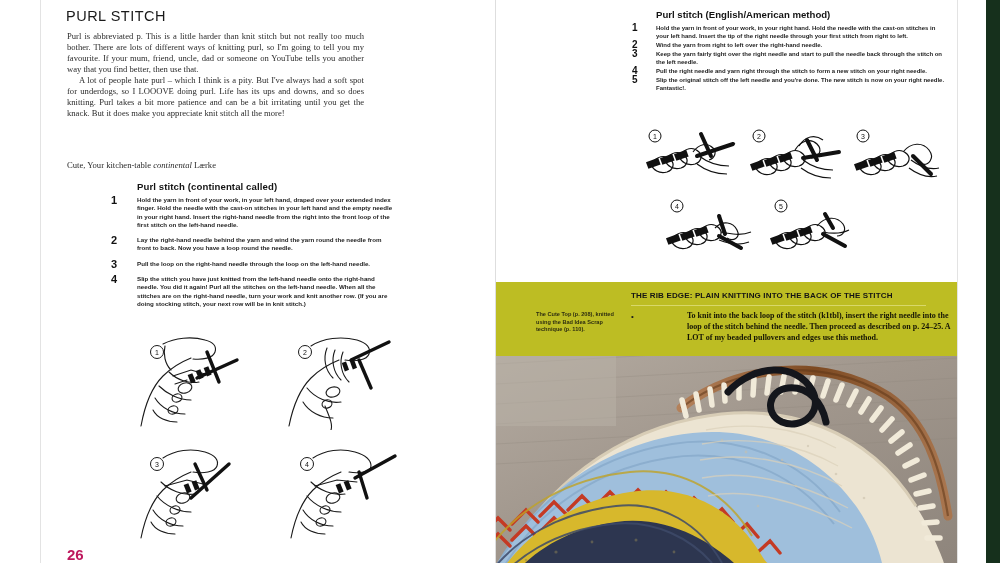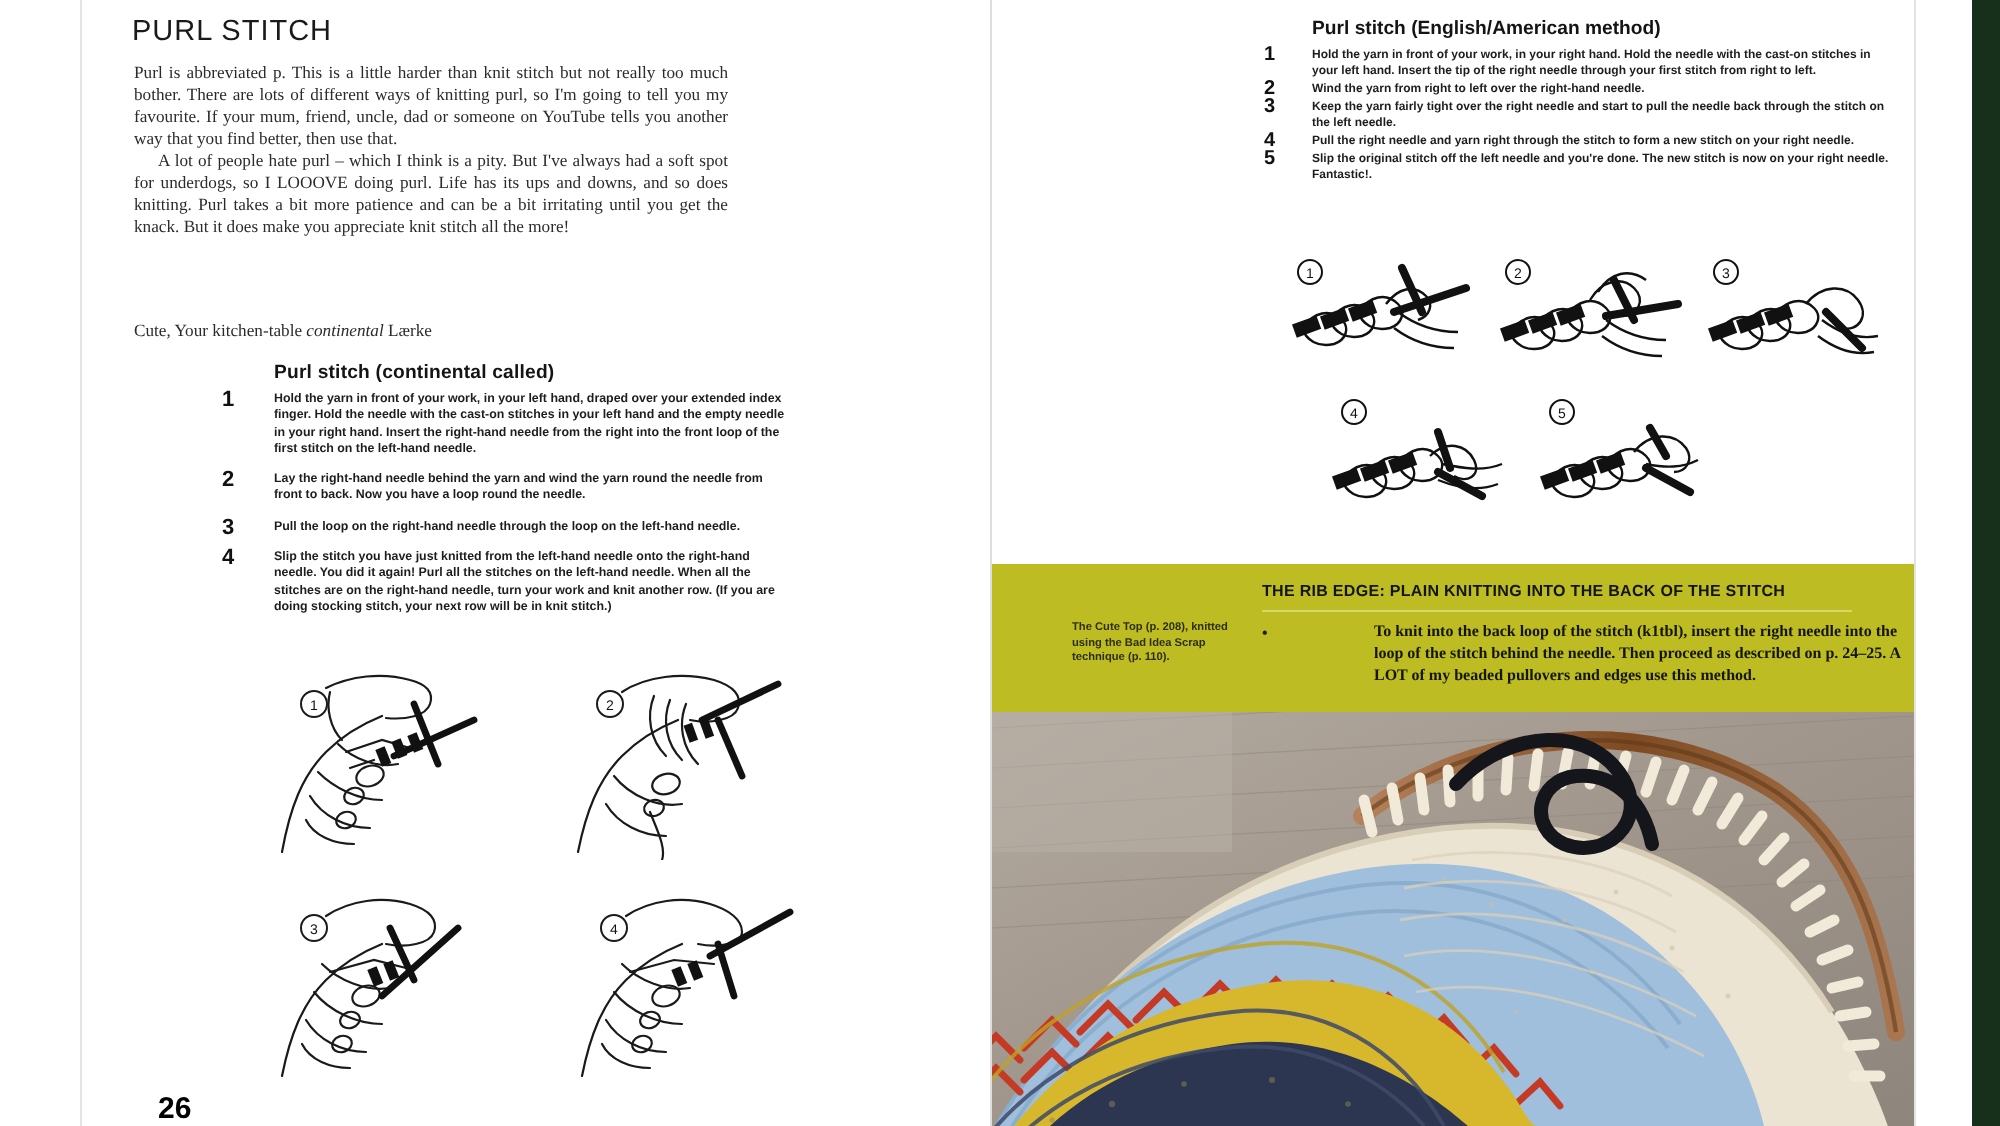--- a/index.html
+++ b/index.html
@@ -63,21 +63,21 @@
   }
 
   
   .ill-grid-left{position:absolute;left:88px;top:330px;width:290px;height:215px;}
   .ill-cell{position:absolute;width:140px;height:100px;}
   .ill-cell svg{width:100%;height:100%;display:block;}
 
   .folio{
     position:absolute;left:26px;top:546px;
     font-family:"Liberation Sans", sans-serif;
-    font-size:15px;font-weight:bold;color:#000000;margin-left:12px;
+    font-size:15px;font-weight:bold;color:#be185d;
   }
 
   
   .page-right{position:absolute;left:496px;top:0;width:461px;height:458px;background:#fff;}
 
   .sub-head-r{
     position:absolute;left:160px;top:9px;
     font-family:"Liberation Sans", sans-serif;
     font-size:9.6px;font-weight:bold;color:#141414;
   }

